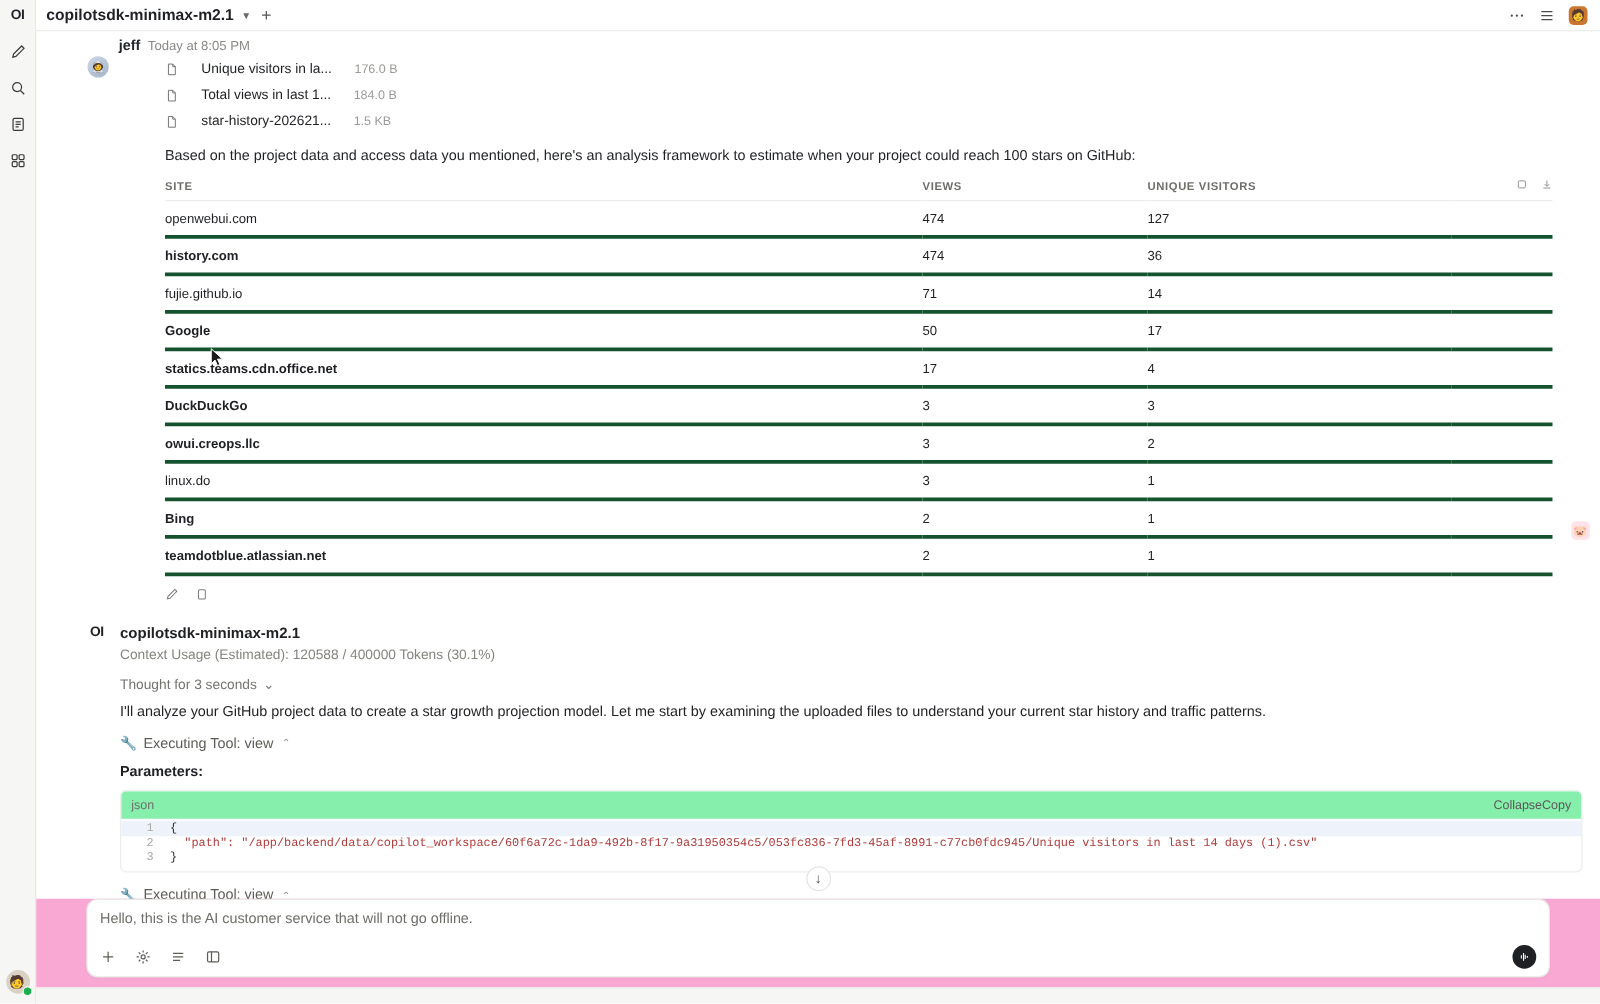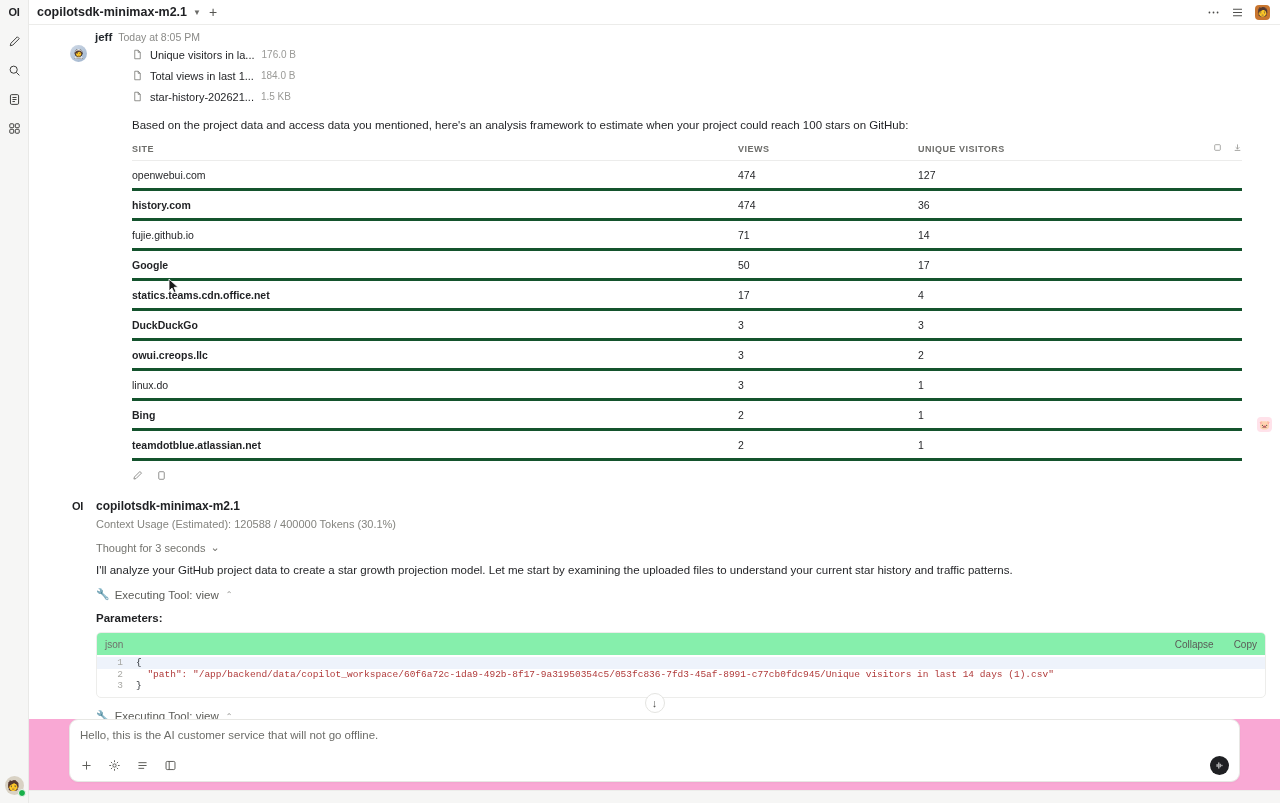--- a/index.html
+++ b/index.html
@@ -77,21 +77,21 @@
   .umsg-avatar {
     width: 17px; height: 17px; border-radius: 50%;
     background: linear-gradient(145deg,#cfd9e6,#9fb4cd);
     position: absolute; left: 41px; top: 20px;
     display: flex; align-items: center; justify-content: center; font-size: 9px;
   }
   .uname { font-size: 11.5px; font-weight: 700; color: #22262b; margin-left: 26px;}
   .utime { font-size: 10.5px; color: #8a8a87; }
 
   .attach-list { margin: 6px 0 0 63px; display: flex; flex-direction: column; gap: 9px; }
-  .attach { display: flex; align-items: flex-start; gap: 7px; font-size: 11px; }
+  .attach { display: flex; align-items: flex-end; gap: 18px; font-size: 11px; }
   .attach-icon { color: #6f6f6c; display: flex; }
   .attach-name { color: #1f2023; }
   .attach-size { color: #9a9a97; font-size: 10px; }
 
   .para {
     margin: 16px 0 0 63px; font-size: 11.5px; color: #1f2023;
   }
 
   
   .tbl-wrap { margin: 12px 0 0 63px; padding-right: 14px; }
@@ -143,21 +143,21 @@
     margin-left: 27px; margin-top: 8px; margin-right: 14px;
     border: 1px solid #ededeb; border-radius: 5px; overflow: hidden;
     background: #fff;
   }
   .code-head {
     display: flex; align-items: center; height: 22px;
     padding: 0 8px; font-size: 10px; color: #777773;
     background: #86efac;
   }
   .code-head .lang { font-size: 10px; color: #6f6f6b; }
-  .code-head .right { margin-left: auto; display: flex; gap: 20px; align-items: center; }
+  .code-head .right { margin-left: auto; display: flex; gap: 0; align-items: center; }
   .code-head .right span { cursor: pointer; font-size: 10px; color: #5a5a57; }
   .code-body {
     font-family: "Liberation Mono", monospace;
     font-size: 9.5px; line-height: 11.6px;
     padding: 2px 0 5px 0;
   }
   .cl { display: flex; padding: 0 8px; }
   .cl.hl { background: #eef3fb; }
   .ln { width: 18px; color: #a9a9a5; text-align: right; margin-right: 13px; flex: 0 0 18px; }
   .ctext { white-space: pre; color: #24292e; }

